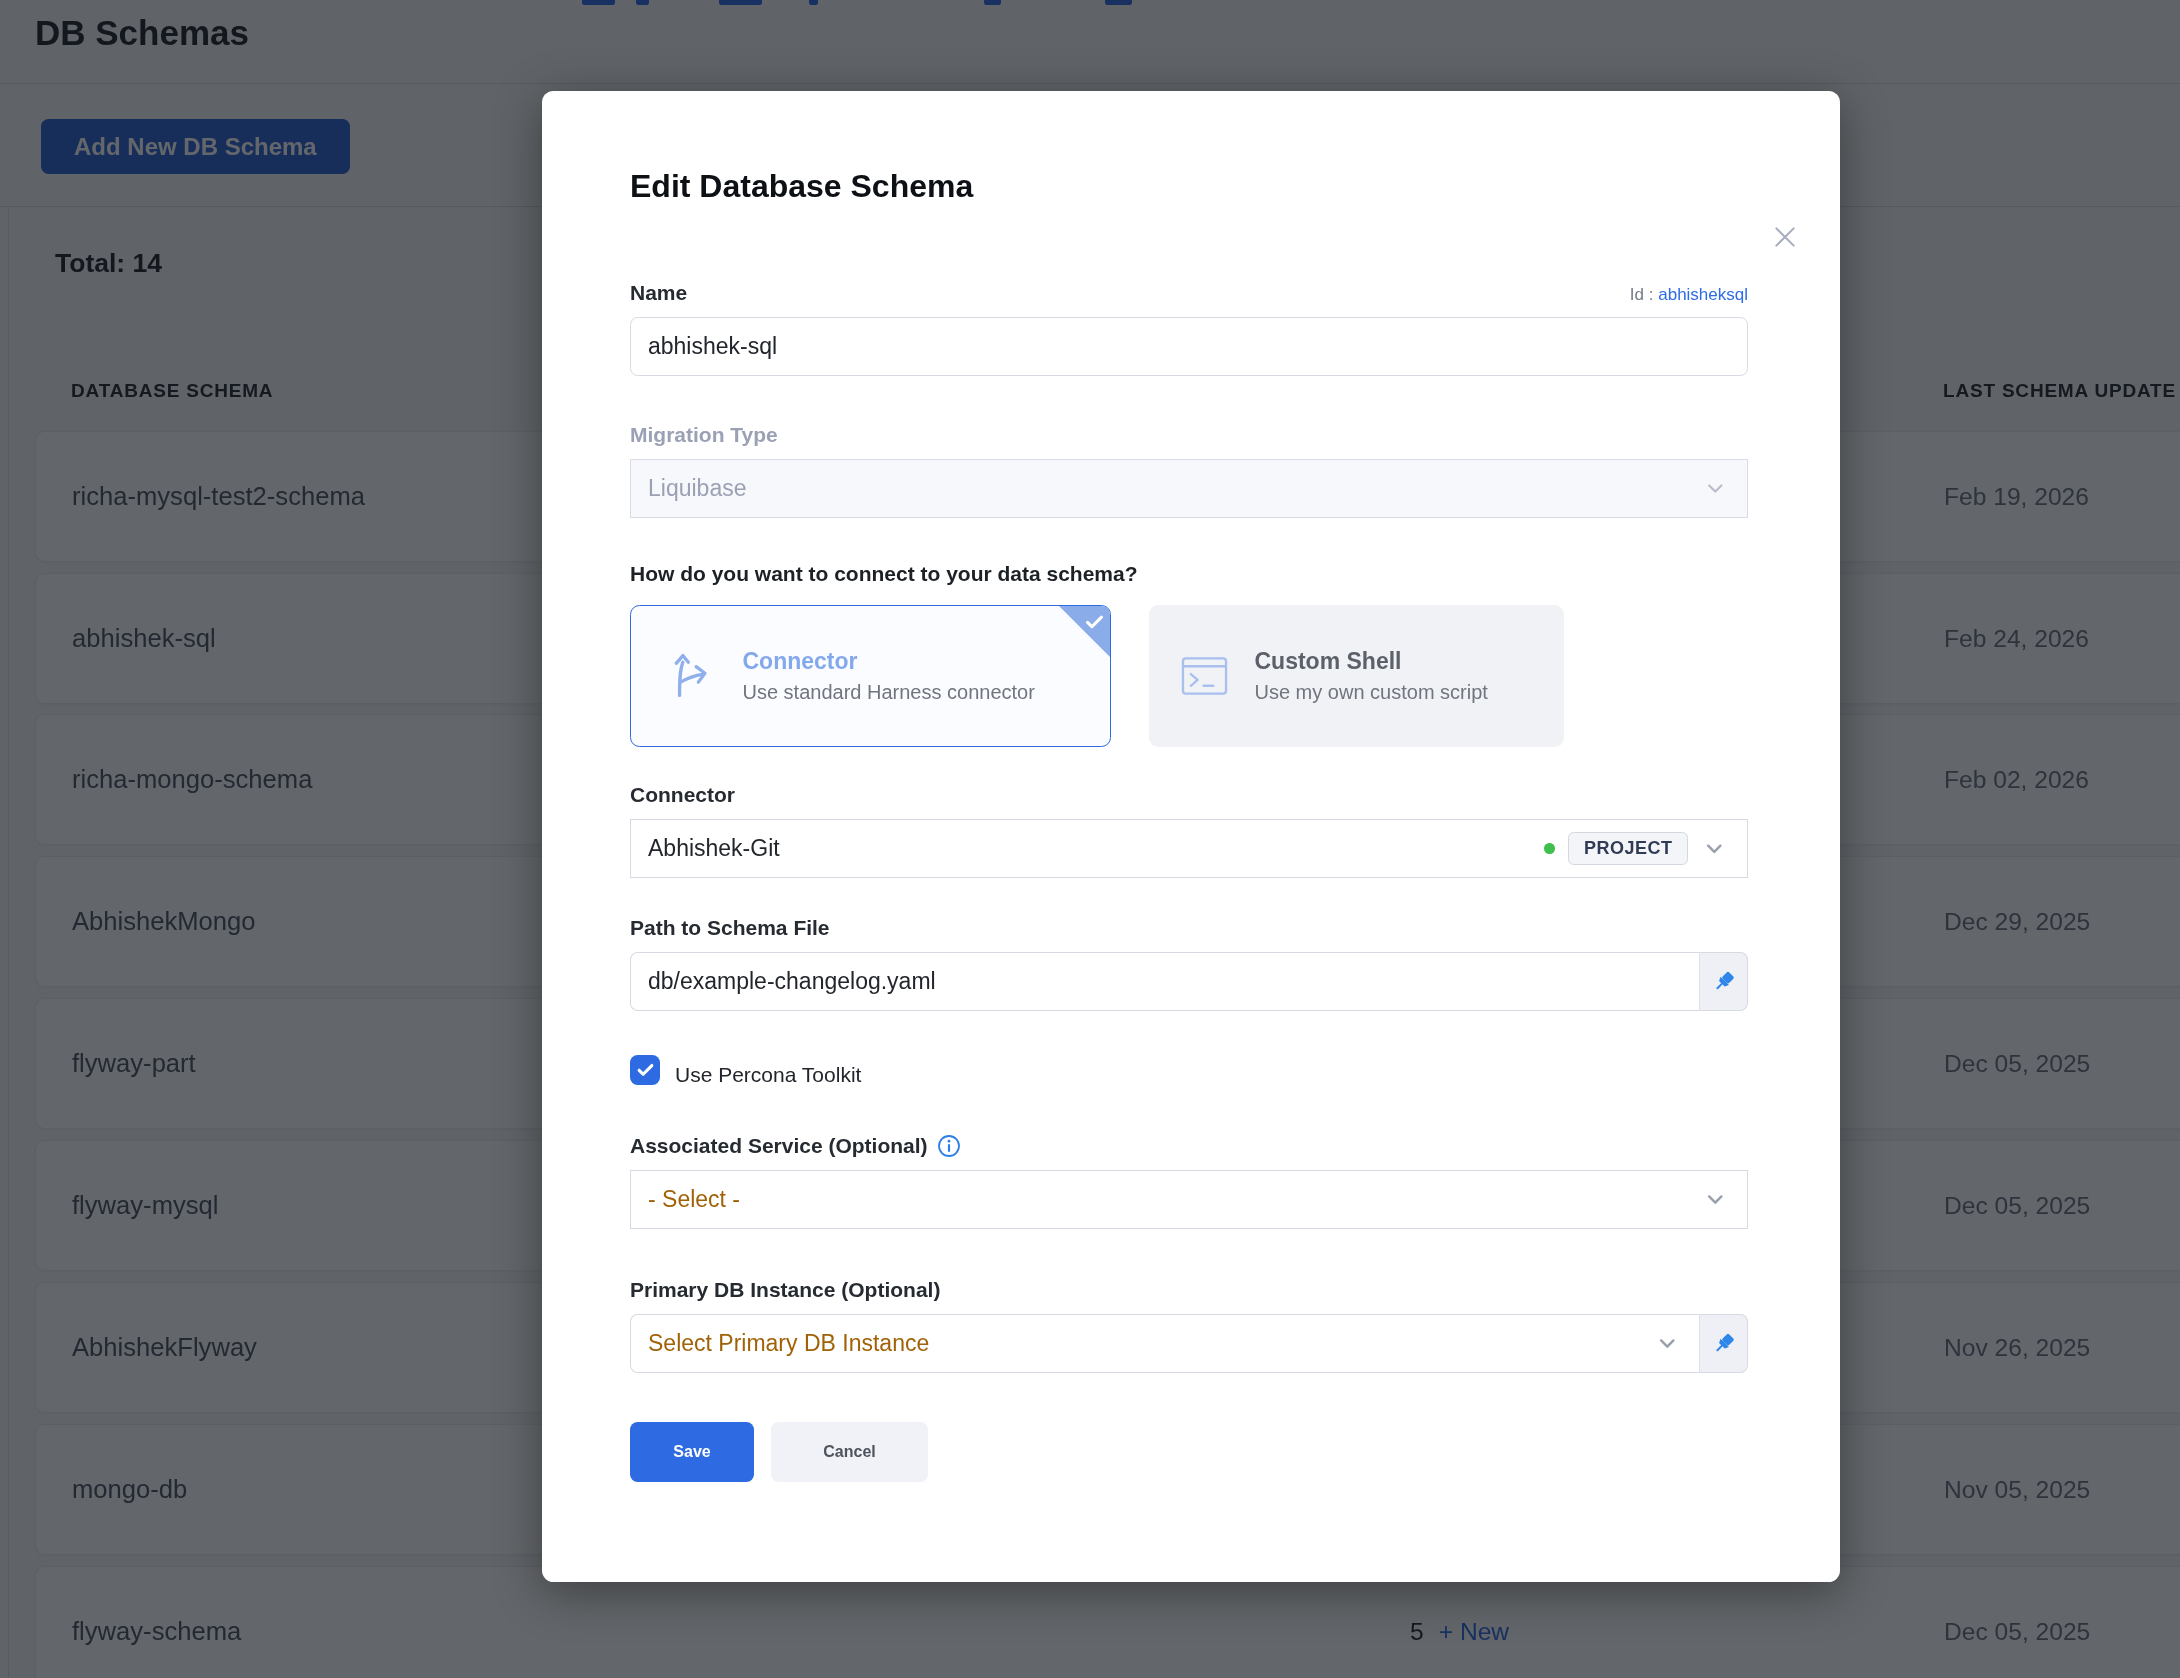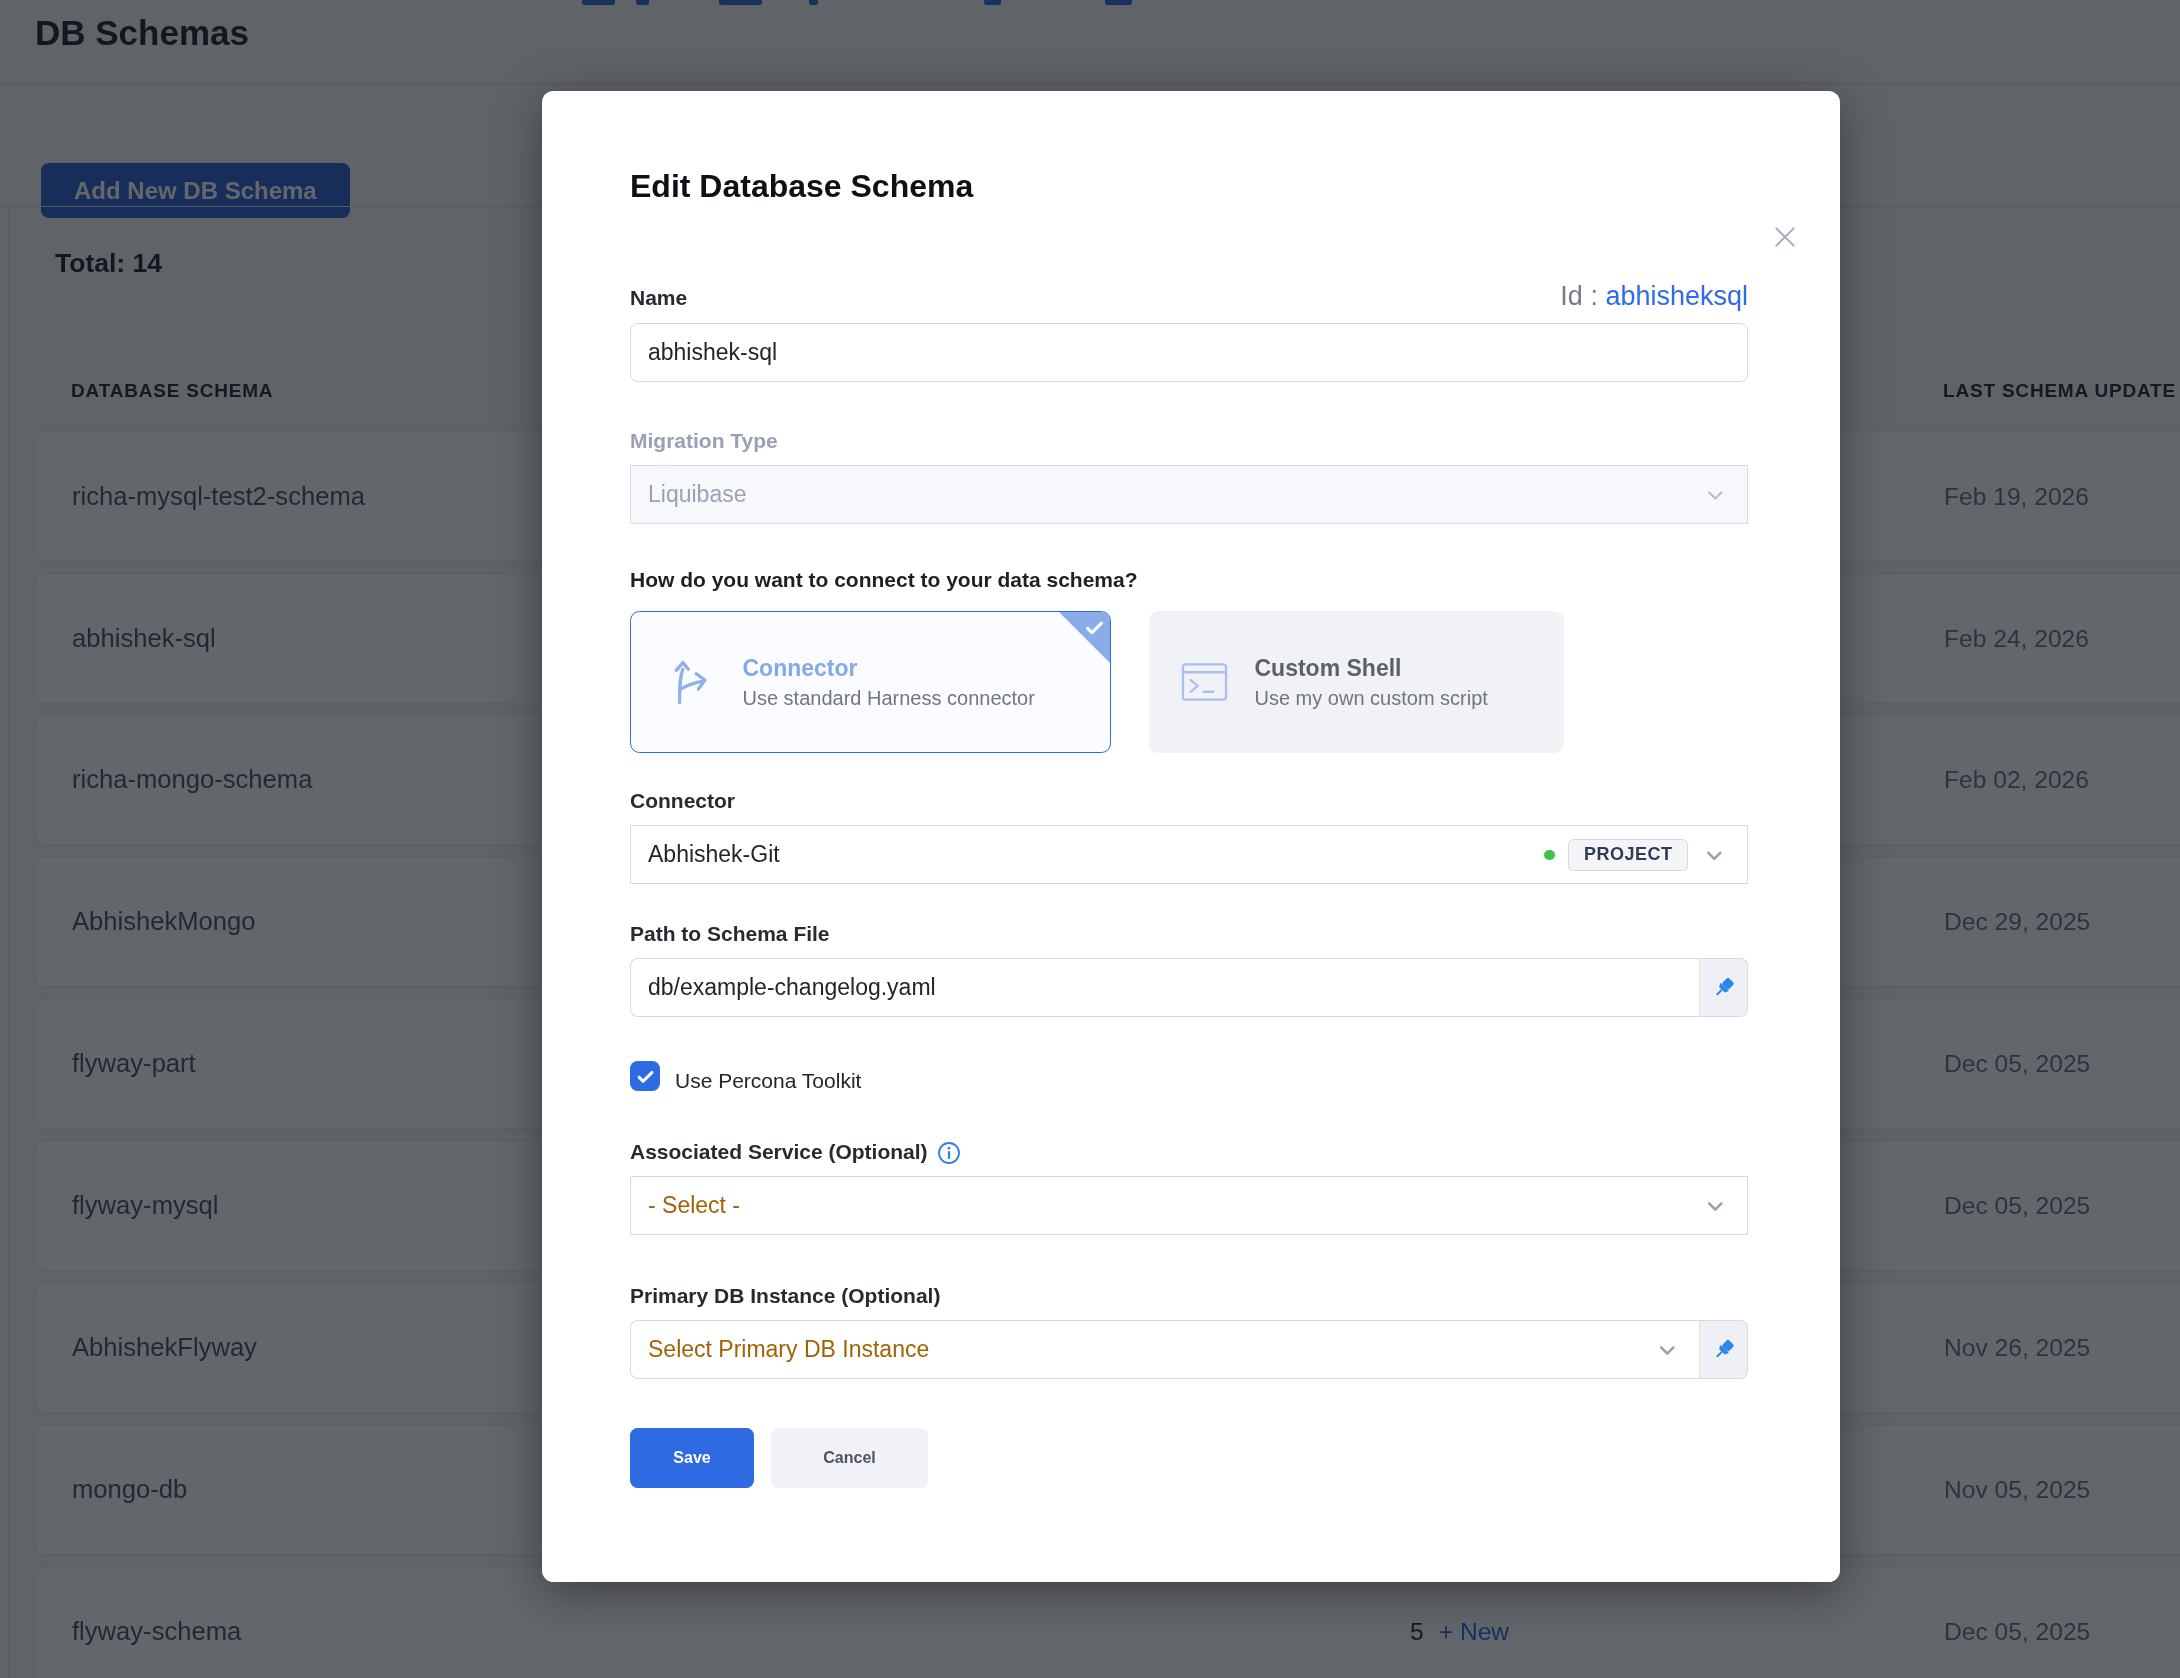--- a/index.html
+++ b/index.html
@@ -11,21 +11,21 @@
     color:#22262c;
   }
   
   .crumb-dash { position:absolute; top:-2.8px; height:7.6px; background:#2f6ce4; border-radius:2.8px; }
   .page-title { position:absolute; left:35px; top:13.2px; font-size:35px; font-weight:700; color:#1f232b; }
   .hdiv { position:absolute; left:0; right:0; height:0.9px; background:#d8dce2; }
   .vdiv { position:absolute; left:7.6px; top:207px; bottom:0; width:0.9px; background:#e0e3e8; }
   .add-btn {
     position:absolute; left:41px; top:119px; height:55px; padding:9px 33px;
     background:#2d63d2; color:#fff; font-size:24px; font-weight:700;
-    border:none; border-radius:7.6px; display:flex; align-items:center; cursor:pointer;margin-top:44px;
+    border:none; border-radius:7.6px; display:flex; align-items:center; cursor:pointer;
   }
   .total { position:absolute; left:55px; top:248px; font-size:26.5px; font-weight:700; color:#1f232b; }
   .colhead { position:absolute; top:380px; font-size:19px; font-weight:700; letter-spacing:0.8px; color:#262b33; white-space:nowrap; }
   .colhead.c1 { left:71px; }
   .colhead.c3 { left:1943px; }
   .trow {
     position:absolute; left:35px; width:2161px; height:131px;
     background:#fff; border:0.9px solid #eceef2; border-radius:9.5px;
     box-shadow:0 0.9px 2.8px rgba(30,40,60,.05);
   }
@@ -41,21 +41,21 @@
     position:absolute; left:542px; top:91px; width:1298px; height:1491px;
     background:#fff; border-radius:11.4px; z-index:10;
     box-shadow:0 9.5px 47px rgba(0,0,0,.38);
   }
   .close-btn { position:absolute; top:127px; left:1224px; width:38px; height:38px; background:none; border:none; cursor:pointer; display:flex; align-items:center; justify-content:center; }
   .mbody { padding:0 92px 0 88px; }
   .m-title { margin-top:76px; font-size:32px; font-weight:700; color:#0d1014; line-height:38px; }
   .lblrow { display:flex; justify-content:space-between; align-items:baseline; }
   .f-label { font-size:21px; font-weight:600; color:#262b31; line-height:24.6px; }
   .f-label.dis { color:#9ba1b4; }
-  .idline { font-size:27px; }
+  .idline { font-size:17px; }
   .idline .idpfx { color:#767b8a; font-weight:400; }
   .idline .idval { color:#2f6ce4; font-weight:400; text-decoration:none; cursor:pointer; }
   .mt80 { margin-top:76px; } .mt50 { margin-top:47px; } .mt46 { margin-top:44px; }
   .mt44 { margin-top:42px; } .mt40 { margin-top:38px; } .mt38 { margin-top:36px; }
   .mt52 { margin-top:49px; } .mt20 { margin-top:19px; } .mt12 { margin-top:11.4px; }
   .tinput {
     width:100%; height:59px; border:1.4px solid #d7dae2; border-radius:7.6px;
     font-family:inherit; font-size:23px; color:#22262c; padding:0 17px; background:#fff; outline:none;
   }
   .selbox {

